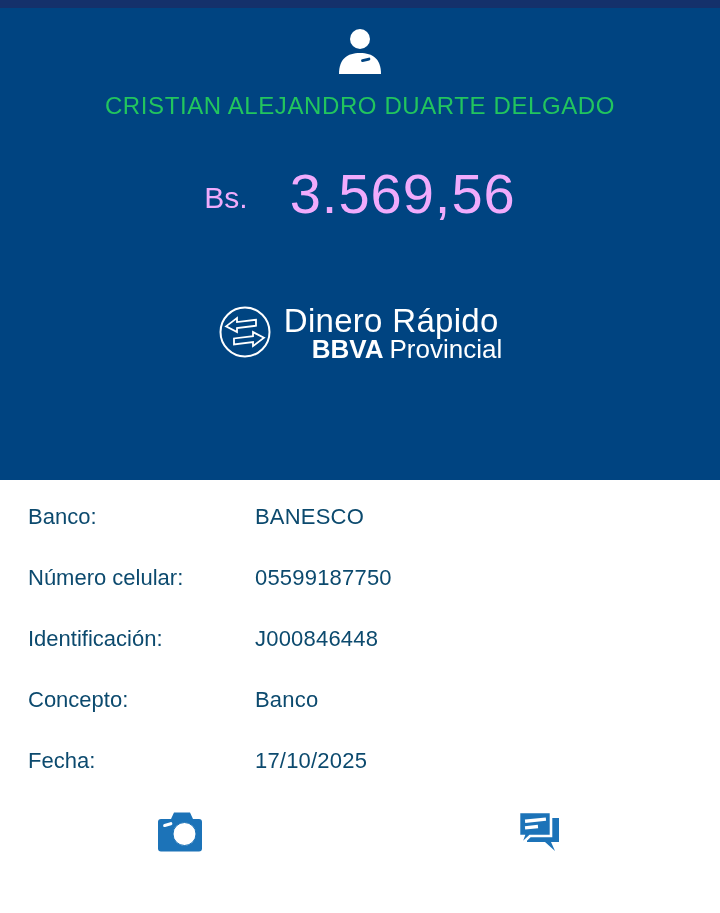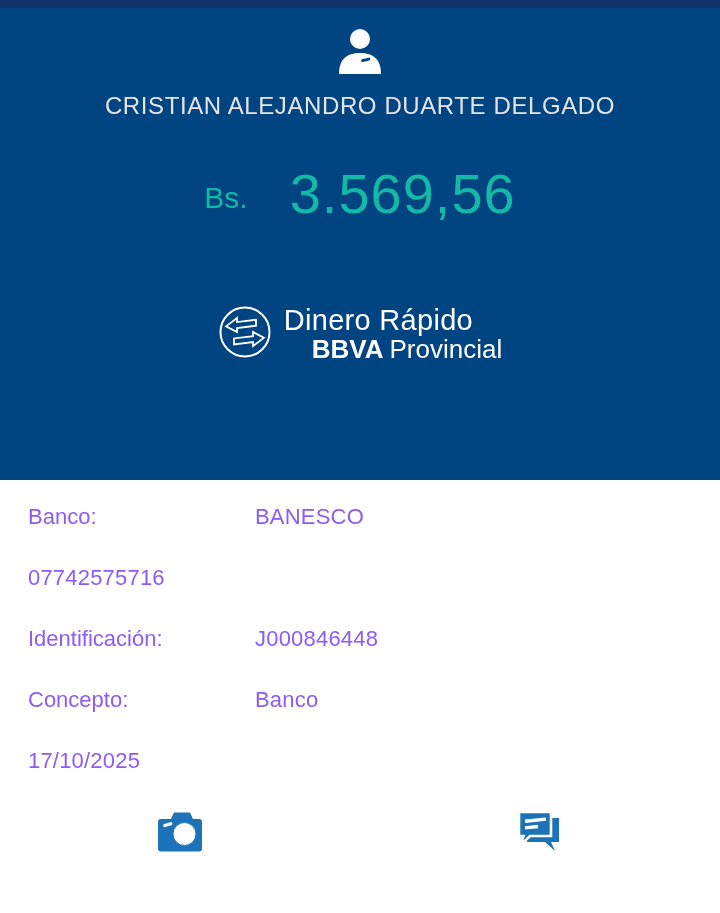--- a/index.html
+++ b/index.html
@@ -29,40 +29,40 @@
     background: #14316B;
     flex: 0 0 auto;
   }
   .avatar {
     margin-top: 20px;
     height: 46px;
     flex: 0 0 auto;
   }
   .beneficiary-name {
     margin-top: 18px;
-    color: #e5e5e5;
+    color: #22c55e;
     font-size: 24px;
     letter-spacing: 0.6px;
     line-height: 28px;
     font-weight: 400;
     text-align: center;
   }
   .status-message {
     margin-top: 68px;
     color: #FDFEFE;
     font-size: 33px;
     font-weight: 300;
     line-height: 38px;
     text-align: center;
   }
   .amount-row {
     margin-top: 42px;
     display: flex;
     align-items: baseline;
-    color: #14b8a6;
+    color: #f0abfc;
     line-height: 64px;
   }
   .currency {
     font-size: 30px;
     font-weight: 400;
     margin-right: 5px;
     position: relative;
     top: -5px;
   }
   .amount-value {
@@ -73,21 +73,21 @@
   }
   .brand-row {
     margin-top: 70px;
     display: flex;
     align-items: center;
     gap: 12px;
     color: #ffffff;
   }
   .brand-text { text-align: left; }
   .brand-line1 {
-    font-size: 29px;
+    font-size: 33px;
     line-height: 29px;
     font-weight: 400;
     letter-spacing: 0.3px;
   }
   .brand-line2 {
     font-size: 26px;
     line-height: 28px;
     font-weight: 400;
     margin-left: 28px;
   }
@@ -96,21 +96,21 @@
 
   
   .details { padding-top: 6px; }
   .detail-row {
     height: 61px;
     display: flex;
     align-items: center;
     padding-left: 28px;
     font-size: 22px;
     font-weight: 300;
-    color: #8b5cf6;
+    color: #0c4a6e;
   }
   .detail-label { width: 227px; flex: 0 0 auto; }
   .detail-value { letter-spacing: 0.2px; text-align: right; }
 
   
   .footer {
     height: 61px;
     display: flex;
     justify-content: space-around;
     align-items: flex-end;
@@ -168,34 +168,36 @@
   </header>
 
   <main class="details">
 
     <div class="detail-row">
       <span class="detail-label">Banco:</span>
       <span class="detail-value">BANESCO</span>
     </div>
 
     <div class="detail-row">
-      <span class="detail-value">07742575716</span>
+      <span class="detail-label">Número celular:</span>
+      <span class="detail-value">05599187750</span>
     </div>
 
     <div class="detail-row">
       <span class="detail-label">Identificación:</span>
       <span class="detail-value">J000846448</span>
     </div>
 
     <div class="detail-row">
       <span class="detail-label">Concepto:</span>
       <span class="detail-value">Banco</span>
     </div>
 
     <div class="detail-row">
+      <span class="detail-label">Fecha:</span>
       <span class="detail-value">17/10/2025</span>
     </div>
 
 
   </main>
 
   <footer class="footer">
 
     <button class="action-btn">
       <span>

